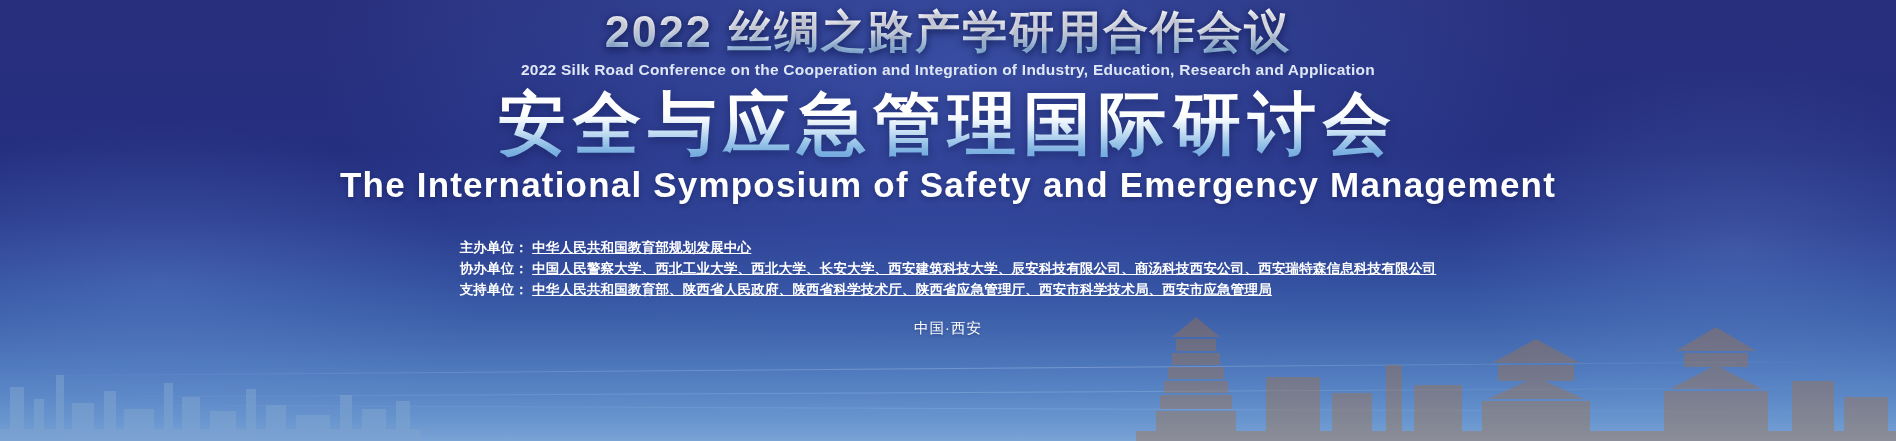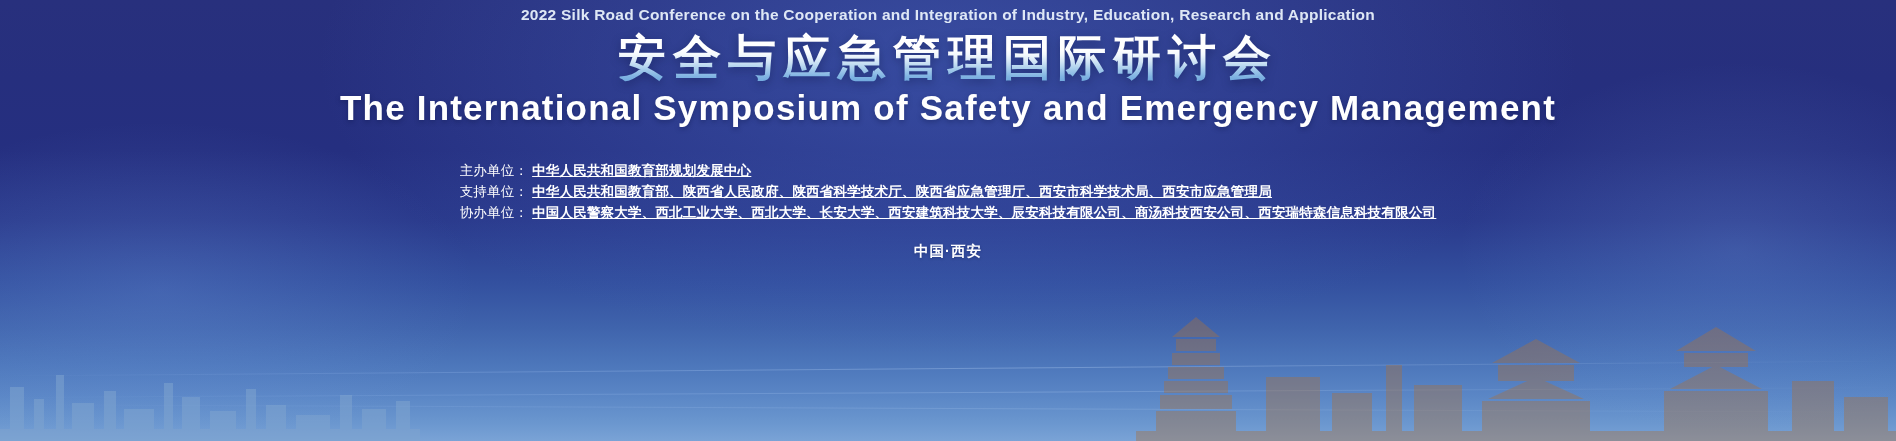--- a/index.html
+++ b/index.html
@@ -85,21 +85,21 @@
     margin-top: 6px;
     font-size: 15.5px;
     font-weight: bold;
     letter-spacing: 0.25px;
     color: #e4edf9;
     opacity: .97;
   }
 
   .title-cn {
     margin-top: 8px;
-    font-size: 48px;
+    font-size: 68px;
     font-weight: bold;
     letter-spacing: 7px;
     line-height: 1.08;
     background: linear-gradient(180deg,
       #ffffff 0%,
       #ffffff 34%,
       #f2f8fd 44%,
       #cfe4f5 58%,
       #a4cbeb 72%,
       #7fb3e2 86%,
@@ -124,29 +124,29 @@
   .orgs {
     margin-top: 32px;
     display: inline-block;
     text-align: left;
     color: #ffffff;
     font-size: 13.5px;
     line-height: 21px;
     letter-spacing: 0.2px;
   }
   .org-row { white-space: nowrap; }
-  .org-label { font-weight: normal; }
+  .org-label { font-weight: bold; }
   .org-val { font-weight: bold; text-decoration: underline; }
 
   
   .footer {
     margin-top: 17px;
     color: #ffffff;
     font-size: 14.5px;
-    font-weight: bold;
+    font-weight: normal;
     line-height: 23px;
     letter-spacing: 1px;
     text-shadow: 0 1px 3px rgba(8,16,60,0.30);
   }
 </style>
 </head>
 <body>
 
 <div id="banner">
 
@@ -205,45 +205,46 @@
       <rect x="528" y="110" width="104" height="50"></rect>
 
       <rect x="656" y="100" width="42" height="60"></rect>
       <rect x="708" y="116" width="44" height="44"></rect>
       <rect x="0" y="150" width="760" height="10"></rect>
     </g>
   </svg>
 
   <div class="content">
 
+    <div class="kicker">2022 丝绸之路产学研用合作会议</div>
 
     <div class="kicker-en">2022 Silk Road Conference on the Cooperation and Integration of Industry, Education, Research and Application</div>
 
     <div class="title-cn">安全与应急管理国际研讨会</div>
 
     <div class="title-en">The International Symposium of Safety and Emergency Management</div>
 
     <div class="orgs">
 
       <div class="org-row">
         <span class="org-label">主办单位：</span>
         <span class="org-val">中华人民共和国教育部规划发展中心</span>
       </div>
 
 
       <div class="org-row">
+        <span class="org-label">协办单位：</span>
+        <span class="org-val">中国人民警察大学、西北工业大学、西北大学、长安大学、西安建筑科技大学、辰安科技有限公司、商汤科技西安公司、西安瑞特森信息科技有限公司</span>
+      </div>
+
+      <div class="org-row">
         <span class="org-label">支持单位：</span>
         <span class="org-val">中华人民共和国教育部、陕西省人民政府、陕西省科学技术厅、陕西省应急管理厅、西安市科学技术局、西安市应急管理局</span>
       </div>
 
-      <div class="org-row">
-        <span class="org-label">协办单位：</span>
-        <span class="org-val">中国人民警察大学、西北工业大学、西北大学、长安大学、西安建筑科技大学、辰安科技有限公司、商汤科技西安公司、西安瑞特森信息科技有限公司</span>
-      </div>
-
     </div>
 
     <div class="footer">
       <div>中国·西安</div>
     </div>
 
   </div>
 </div>
 
 </body></html>

